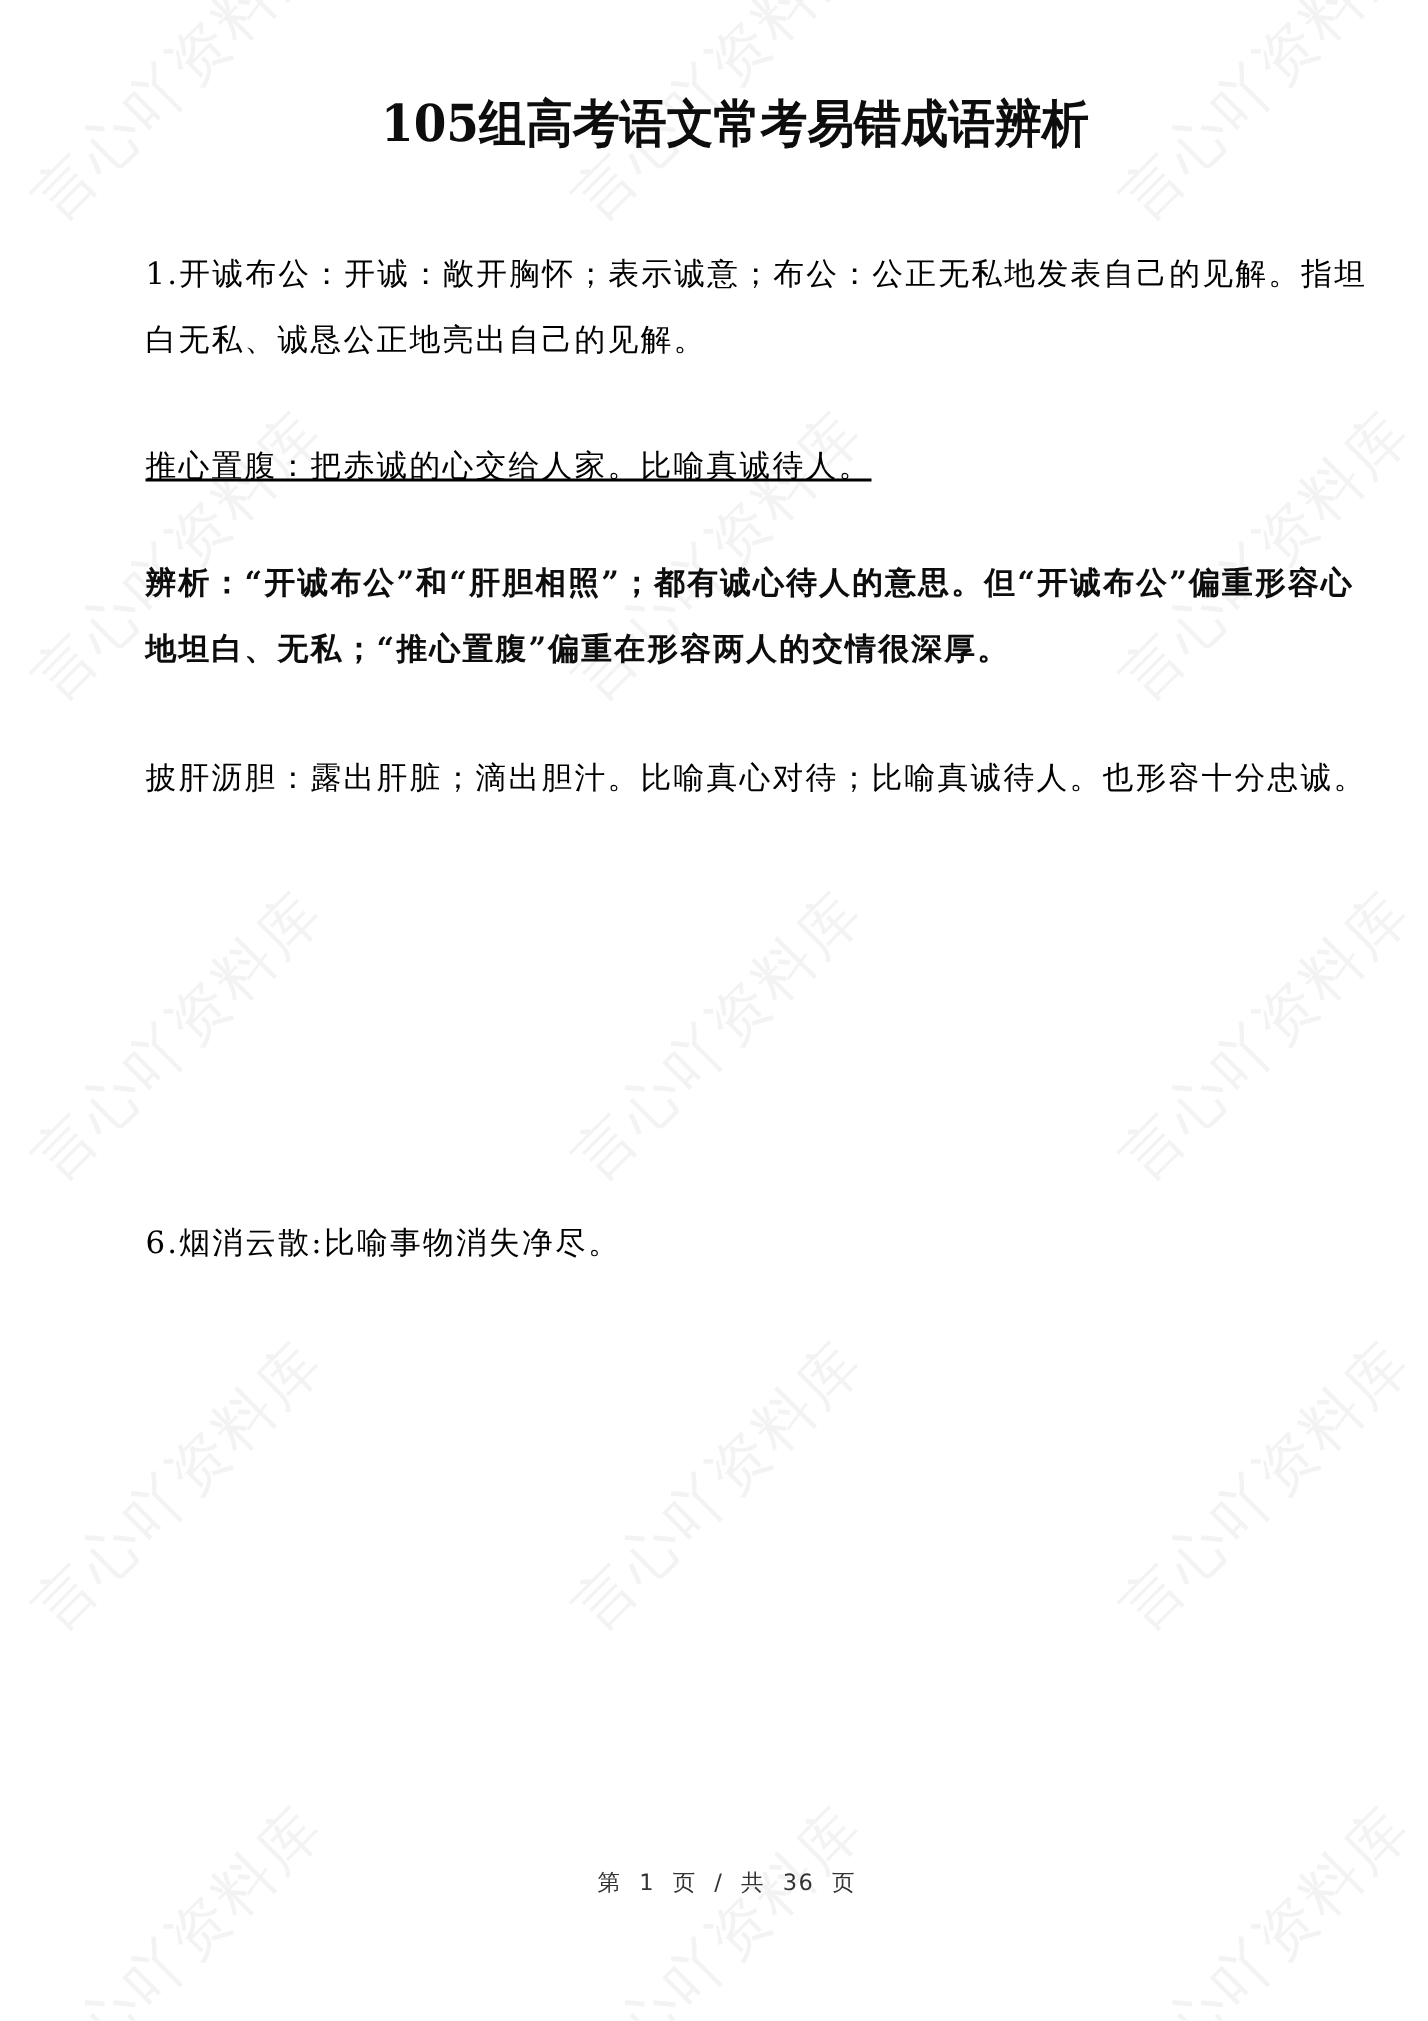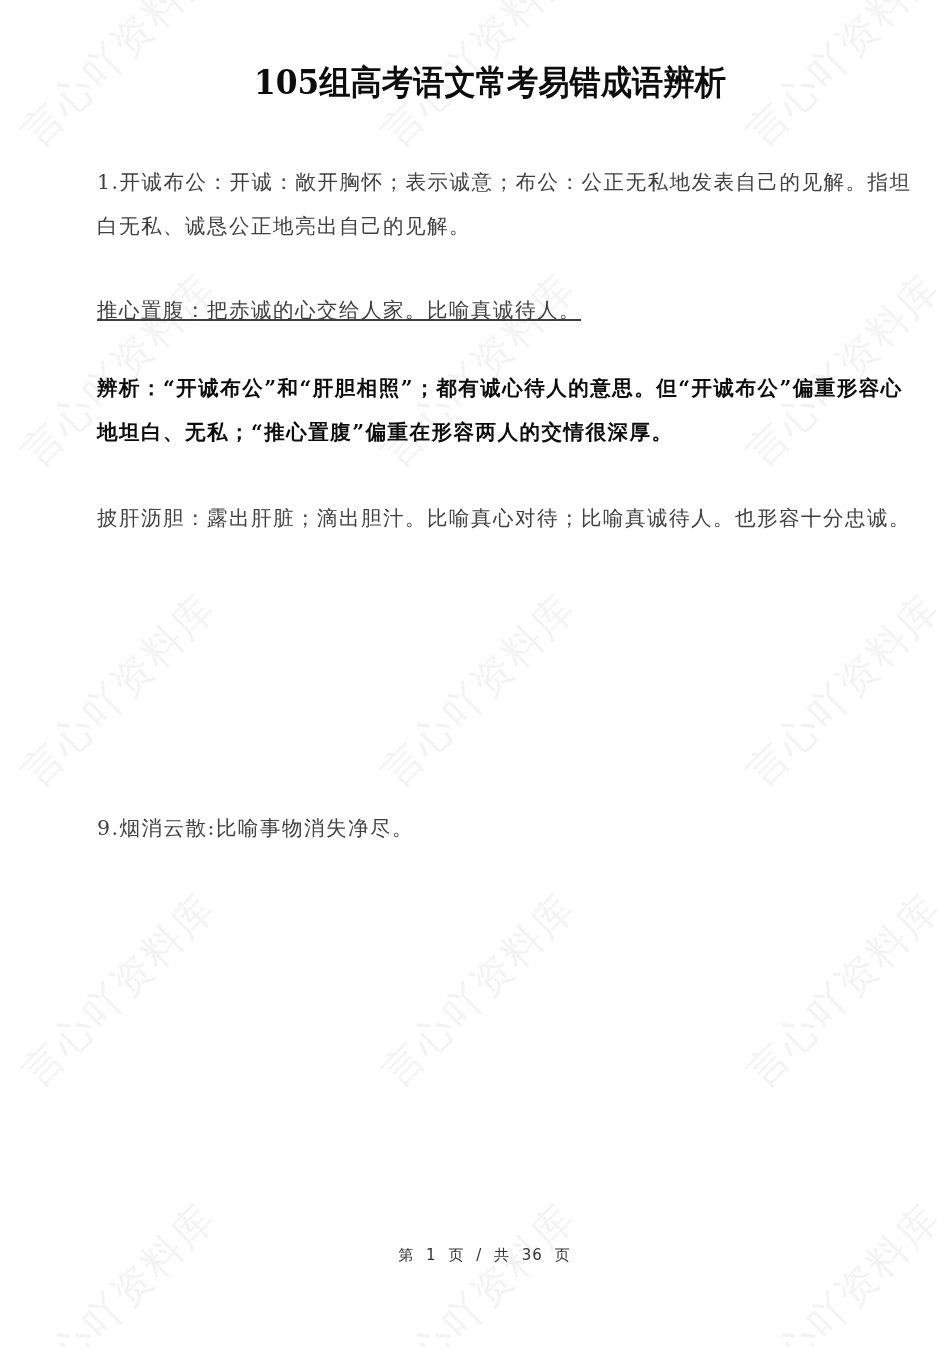--- a/index.html
+++ b/index.html
@@ -50,21 +50,21 @@
       color: #0d0d0d;
       transform: scaleX(0.92);
     }
     .para {
       position: absolute;
       left: 69px;
       width: 820px;
       font-size: 20.5px;
       line-height: 44px;
       letter-spacing: 1.5px;
-      color: #404040;
+      color: #000000;
     }
     .para.bold {
       font-weight: bold;
       color: #0d0d0d;
     }
     .footer {
       position: absolute;
       left: 0;
       right: 11px;
       top: 1246px;
@@ -97,16 +97,16 @@
   <div class="wm" style="left:735px; top:1370px;">言心吖资料库</div>
 </div>
 
 <div class="page">
   <div class="title">105组高考语文常考易错成语辨析</div>
 
   <div class="para" style="top:160px;">1.开诚布公：开诚：敞开胸怀；表示诚意；布公：公正无私地发表自己的见解。指坦白无私、诚恳公正地亮出自己的见解。</div>
   <div class="para" style="top:288px;text-decoration:underline;">推心置腹：把赤诚的心交给人家。比喻真诚待人。</div>
   <div class="para bold" style="top:366px;">辨析：“开诚布公”和“肝胆相照”；都有诚心待人的意思。但“开诚布公”偏重形容心地坦白、无私；“推心置腹”偏重在形容两人的交情很深厚。</div>
   <div class="para" style="top:496px;">披肝沥胆：露出肝脏；滴出胆汁。比喻真心对待；比喻真诚待人。也形容十分忠诚。</div>
-  <div class="para" style="top:806px;">9.烟消云散:比喻事物消失净尽。</div>
+  <div class="para" style="top:806px;">6.烟消云散:比喻事物消失净尽。</div>
 
   <div class="footer">第 1 页 / 共 36 页</div>
 </div>
 
 </body></html>

